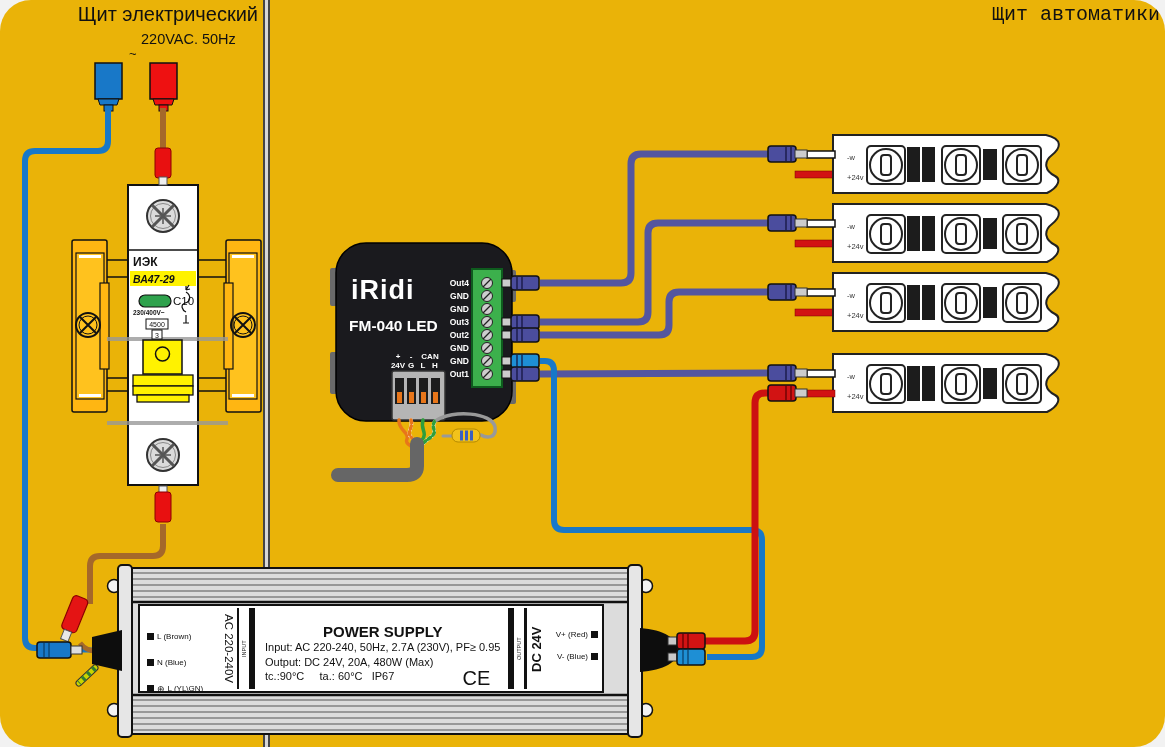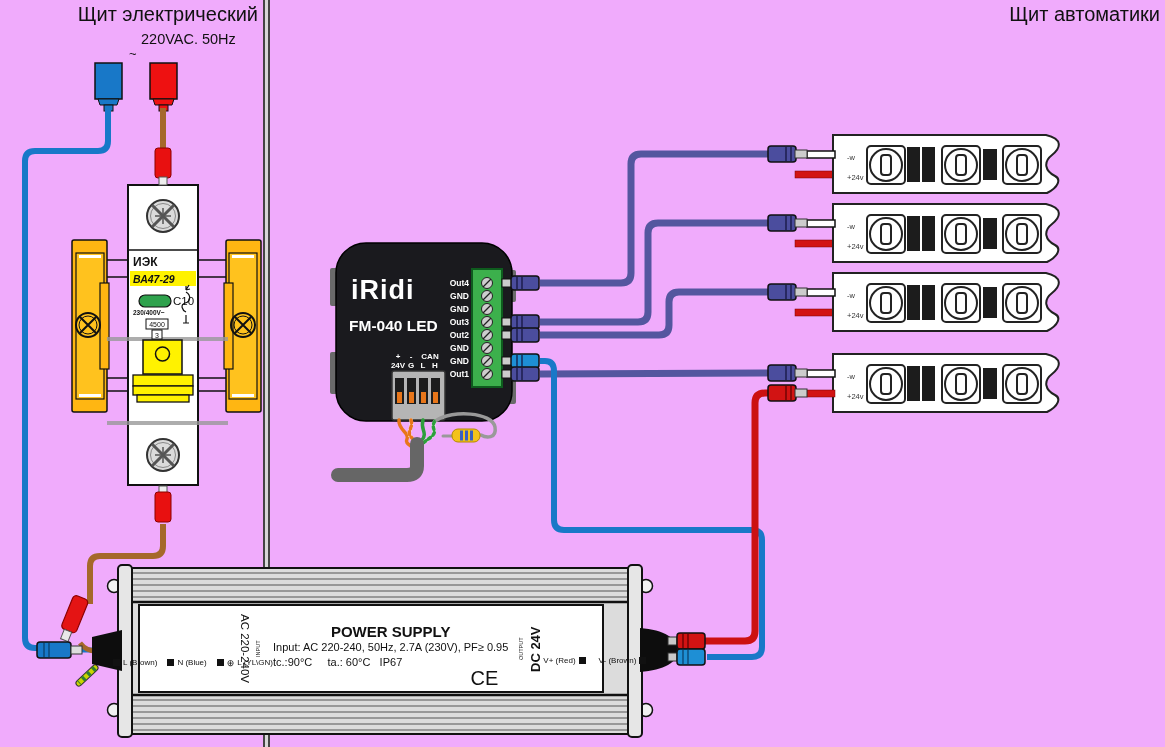--- a/index.html
+++ b/index.html
@@ -1,43 +1,43 @@
 <!DOCTYPE html>
 <html><head>
 <meta charset="utf-8">
 <style>
   html,body{margin:0;padding:0;background:#f2f2f2;font-family:"Liberation Sans",sans-serif;}
-  #stage{position:relative;width:1165px;height:747px;overflow:hidden;background:#f0abfc;}
+  #stage{position:relative;width:1165px;height:747px;overflow:hidden;background:#eab308;border-radius:31px;}
   #divider{position:absolute;left:263px;top:0;width:3px;height:747px;background:#d8d8d8;
            border-left:2px solid #454545;border-right:2px solid #454545;z-index:0;}
   svg#diagram{position:absolute;left:0;top:0;z-index:1;}
   .title{position:absolute;top:3px;font-size:20px;color:#111;z-index:2;white-space:nowrap;}
   #title-left{left:0;width:258px;text-align:right;}
-  #title-right{right:5px;text-align:right;}
+  #title-right{right:5px;text-align:right;font-family:Liberation Mono, monospace;}
   #mains-label{position:absolute;left:93px;top:31px;font-size:14.5px;color:#111;z-index:2;margin-left:48px;}
   #mains-tilde{position:absolute;left:129px;top:46px;font-size:13px;color:#111;z-index:2;}
   
   #psu-label{position:absolute;left:138px;top:604px;width:466px;height:89px;background:#fff;
              border:2px solid #111;box-sizing:border-box;display:flex;align-items:stretch;z-index:2;}
-  .psu-rows-left{width:92px;display:flex;flex-direction:row;justify-content:center;gap:10px;padding-left:7px;margin-top:28px;}
+  .psu-rows-left{width:92px;display:flex;flex-direction:column;justify-content:center;gap:17px;padding-left:7px;margin-top:28px;}
   .psu-row{display:flex;align-items:center;gap:3px;font-size:8px;color:#111;white-space:nowrap;}
   .sq{width:7px;height:7px;background:#111;display:inline-block;flex:0 0 auto;}
   .earth{font-size:9px;line-height:8px;}
   .vtext{writing-mode:vertical-rl;text-orientation:mixed;align-self:center;color:#111;}
   .v-ac{font-size:11.5px;height:82px;text-align:center;}
   .v-dc{font-size:13px;font-weight:bold;height:82px;text-align:center;transform:rotate(180deg);}
   .v-tiny{font-size:5.5px;height:78px;text-align:center;transform:rotate(180deg);color:#222;}
   .bar{align-self:center;height:81px;background:#111;}
   .bar.thin{width:3px;margin:0 2px;}
   .bar.thick{width:7px;margin:0 2px;}
   .psu-center{flex:1;position:relative;padding:2px 6px 0 8px;}
   .psu-title{text-align:center;font-size:15px;font-weight:bold;color:#111;margin-top:15px;}
   .psu-spec{font-size:11px;color:#111;line-height:1.32;white-space:pre;}
   .psu-ce{position:absolute;right:16px;bottom:1px;font-size:20px;color:#111;}
-  .psu-rows-right{width:66px;display:flex;flex-direction:row;justify-content:flex-start;gap:13px;
+  .psu-rows-right{width:66px;display:flex;flex-direction:column;justify-content:flex-start;gap:13px;
                   padding:24px 4px 0 0;}
   .psu-row.right{justify-content:flex-end;}
 </style>
 </head>
 <body>
 
 <div id="stage">
   <div id="divider"></div>
 
   <div id="title-left" class="title">Щит электрический</div>
@@ -404,31 +404,32 @@
           <span>L (YL\GN)</span>
         </div>
     </div>
     <div class="vtext v-ac">AC 220-240V</div>
     <div class="bar thin"></div>
     <div class="vtext v-tiny">INPUT</div>
     <div class="bar thick"></div>
     <div class="psu-center">
       <div class="psu-title">POWER SUPPLY</div>
       <div class="psu-spec">Input: AC 220-240, 50Hz, 2.7A (230V), PF≥ 0.95</div>
+      <div class="psu-spec">Output: DC 24V, 20A, 480W (Max)</div>
       <div class="psu-spec">tc.:90°C     ta.: 60°C   IP67</div>
       <div class="psu-ce">CE</div>
     </div>
     <div class="bar thick"></div>
     <div class="vtext v-tiny">OUTPUT</div>
     <div class="bar thin"></div>
     <div class="vtext v-dc">DC 24V</div>
     <div class="psu-rows-right">
       <div class="psu-row right">
           <span>V+ (Red)</span>
           <span class="sq"></span>
         </div>
       <div class="psu-row right">
-          <span>V- (Brown)</span>
+          <span>V- (Blue)</span>
           <span class="sq"></span>
         </div>
     </div>
   </div>
 </div>
 
 </body></html>

